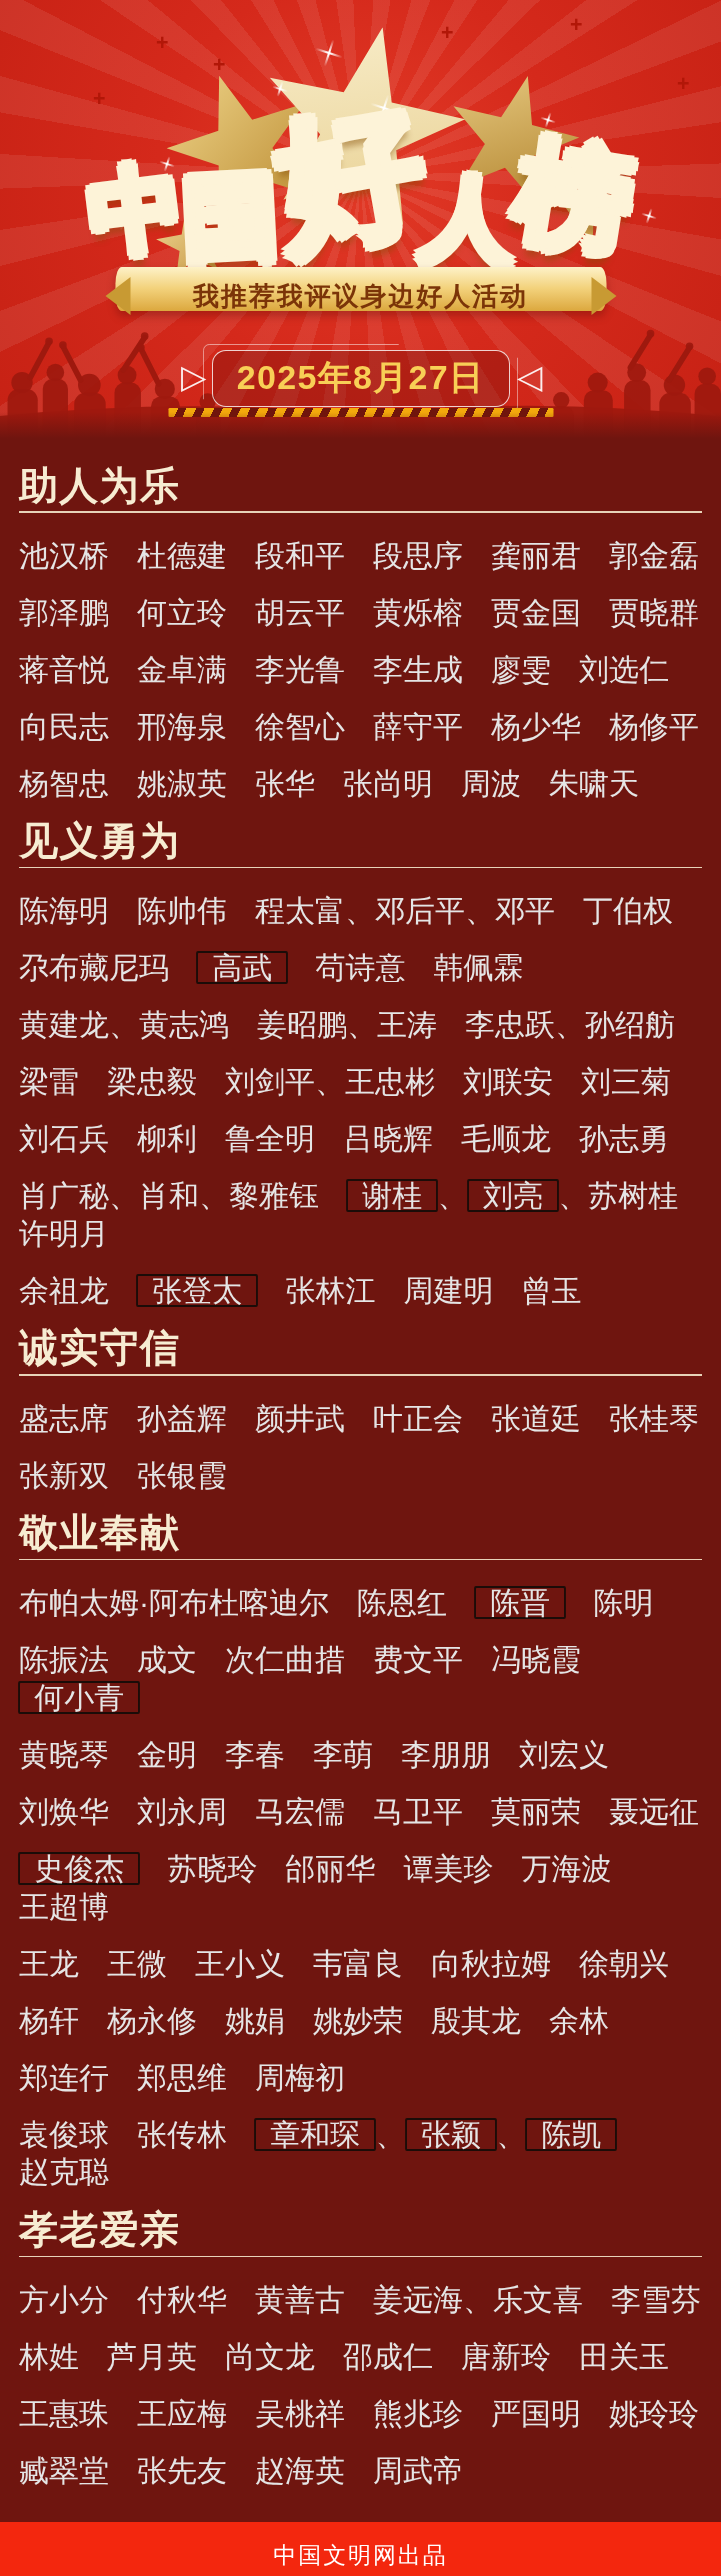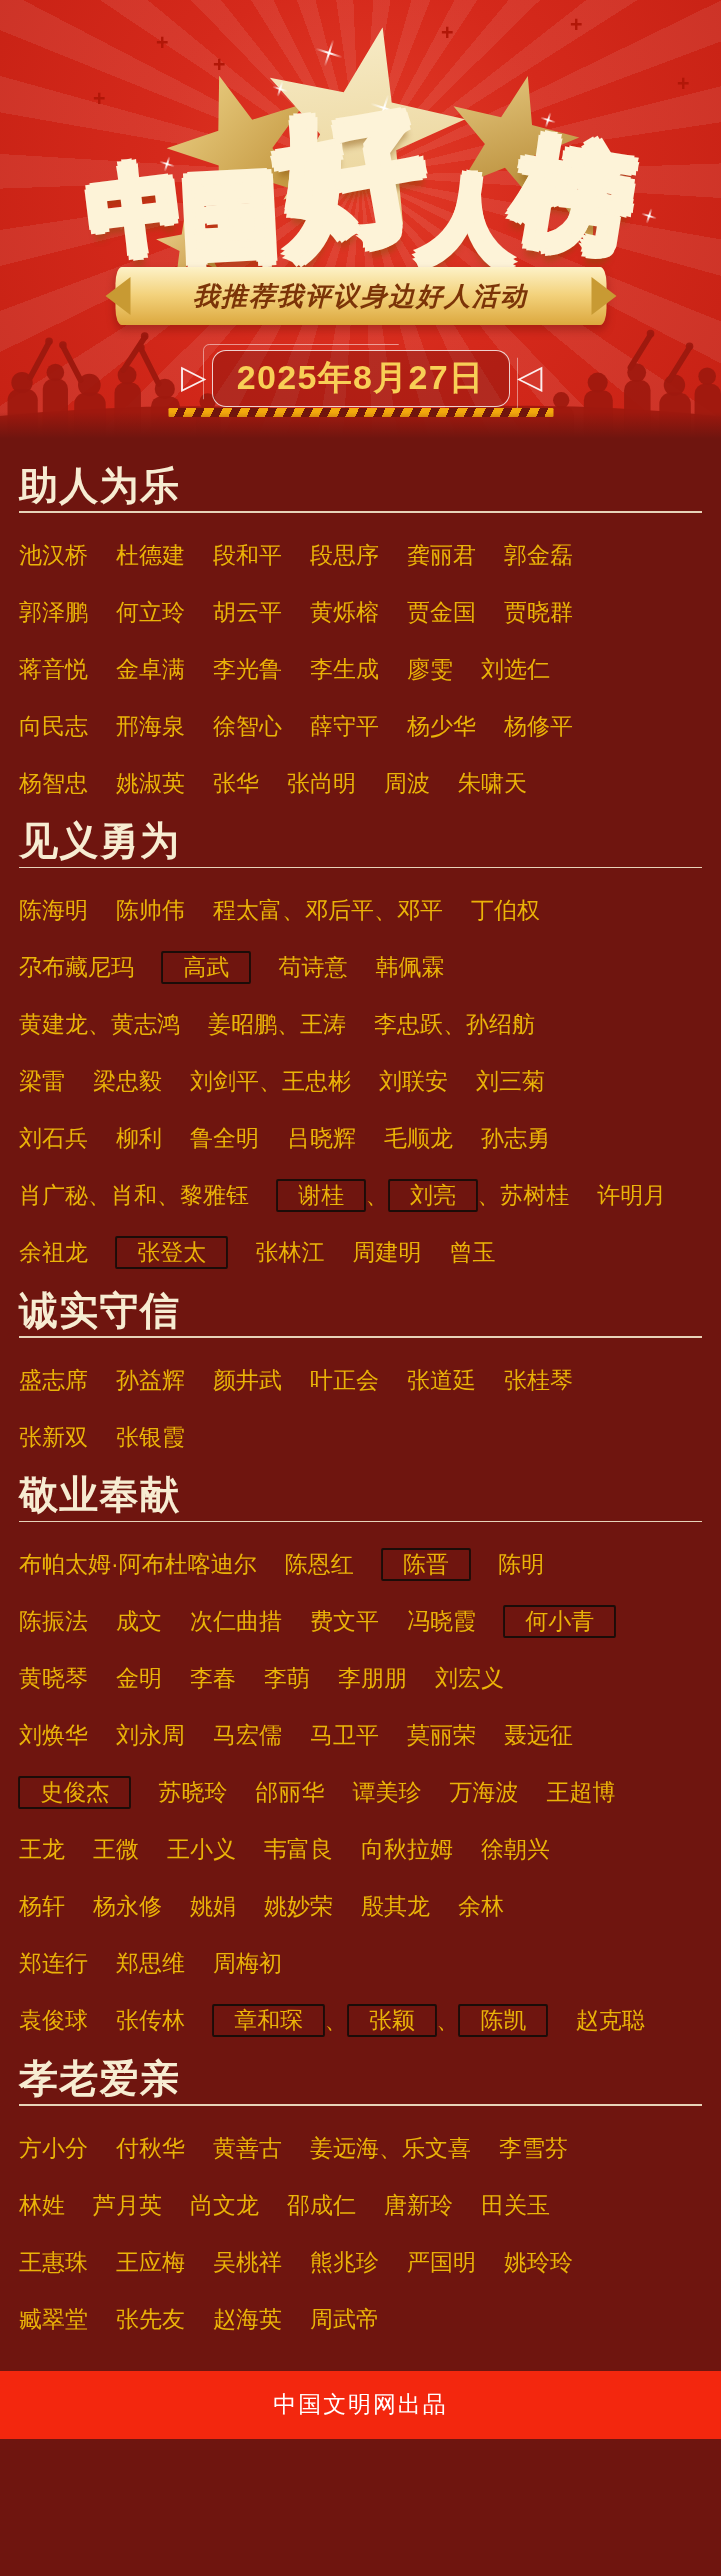--- a/index.html
+++ b/index.html
@@ -27,23 +27,23 @@
     text-shadow:-5.7px 0 0 #fdf3d8,5.7px 0 0 #fdf3d8,0 -5.7px 0 #fdf3d8,0 5.7px 0 #fdf3d8,
       -4.4px -4.4px 0 #fdf3d8,4.4px -4.4px 0 #fdf3d8,-4.4px 4.4px 0 #fdf3d8,4.4px 4.4px 0 #fdf3d8,
       0 11.3px 6.3px rgba(130,75,5,.45);}
   .tchar-0{font-size:94px;transform:rotate(-7deg) translateY(3.8px);}
   .tchar-1{font-size:94px;transform:rotate(-3deg) translateY(11.3px);}
   .tchar-2{font-size:146px;transform:rotate(-10deg) translateY(6.3px);z-index:5;}
   .tchar-3{font-size:94px;transform:rotate(5deg) translateY(12.6px);}
   .tchar-4{font-size:115px;transform:rotate(9deg) translateY(5px);}
 
   .ribbon{position:absolute;top:267px;left:50%;transform:translateX(-50%);z-index:5;
-    width:491px;height:58px;border-radius:6.3px/16.4px;
+    width:491px;height:44px;border-radius:6.3px/16.4px;
     background:linear-gradient(180deg,#fdf2c8 0%,#f3d27c 48%,#dca83e 100%);
-    box-shadow:0 5px 8.8px rgba(90,10,5,.35);font-style:italic;}
+    box-shadow:0 5px 8.8px rgba(90,10,5,.35);}
   .ribbon::before,.ribbon::after{content:'';position:absolute;top:10px;width:0;height:0;
     border:19px solid transparent;z-index:-1;}
   .ribbon::before{left:-29px;border-right:25px solid #c89a33;}
   .ribbon::after{right:-29px;border-left:25px solid #c89a33;}
   .subtitle{display:block;text-align:center;line-height:58px;font-size:26px;font-weight:700;color:#7b3408;letter-spacing:1.9px;}
 
   .crowd{position:absolute;bottom:0;left:0;width:721px;height:135px;z-index:2;}
 
   .date-box{position:absolute;top:350px;left:50%;transform:translateX(-50%);z-index:6;
     width:296px;height:55px;background:rgba(96,10,6,.30);
@@ -68,25 +68,25 @@
   .plus{position:absolute;z-index:2;color:#b21708;font-size:21.4px;font-weight:700;line-height:1;}
   .fade{position:absolute;bottom:0;left:0;width:100%;height:29px;z-index:7;
     background:linear-gradient(180deg,rgba(111,21,15,0),#6F150F 92%);}
 
   
   .body{background:#6F150F;padding:1.3px 19px 37px;}
   .section{margin-top:26.4px;}
   .sec-heading{margin:0;font-size:39px;line-height:34px;font-weight:700;color:#f7ecd2;letter-spacing:1.3px;}
   .sec-rule{height:1.3px;background:#f1e4c8;opacity:.92;margin-top:8.8px;}
   .row{display:flex;flex-wrap:wrap;column-gap:28px;row-gap:8.8px;align-items:baseline;
-    margin-top:28px;font-size:23px;line-height:29px;color:#eab308;font-weight:500;}
+    margin-top:28px;font-size:30px;line-height:29px;color:#e5e5e5;font-weight:500;}
   .group{white-space:nowrap;}
   .name{display:inline-block;}
   .sep{display:inline-block;}
-  .boxed{box-shadow:0 0 0 1.9px #1b0c08;border-radius:0.6px;padding:0 20px;margin:0 1.3px;}
+  .boxed{box-shadow:0 0 0 1.9px #1b0c08;border-radius:0.6px;padding:0 14px;margin:0 1.3px;}
 
   
   .footer{height:68px;background:#F3270E;display:flex;align-items:center;justify-content:center;}
   .footer-text{color:#ffffff;font-size:23px;letter-spacing:1.9px;}
 </style>
 </head>
 <body>
 
 <div class="page">
 

